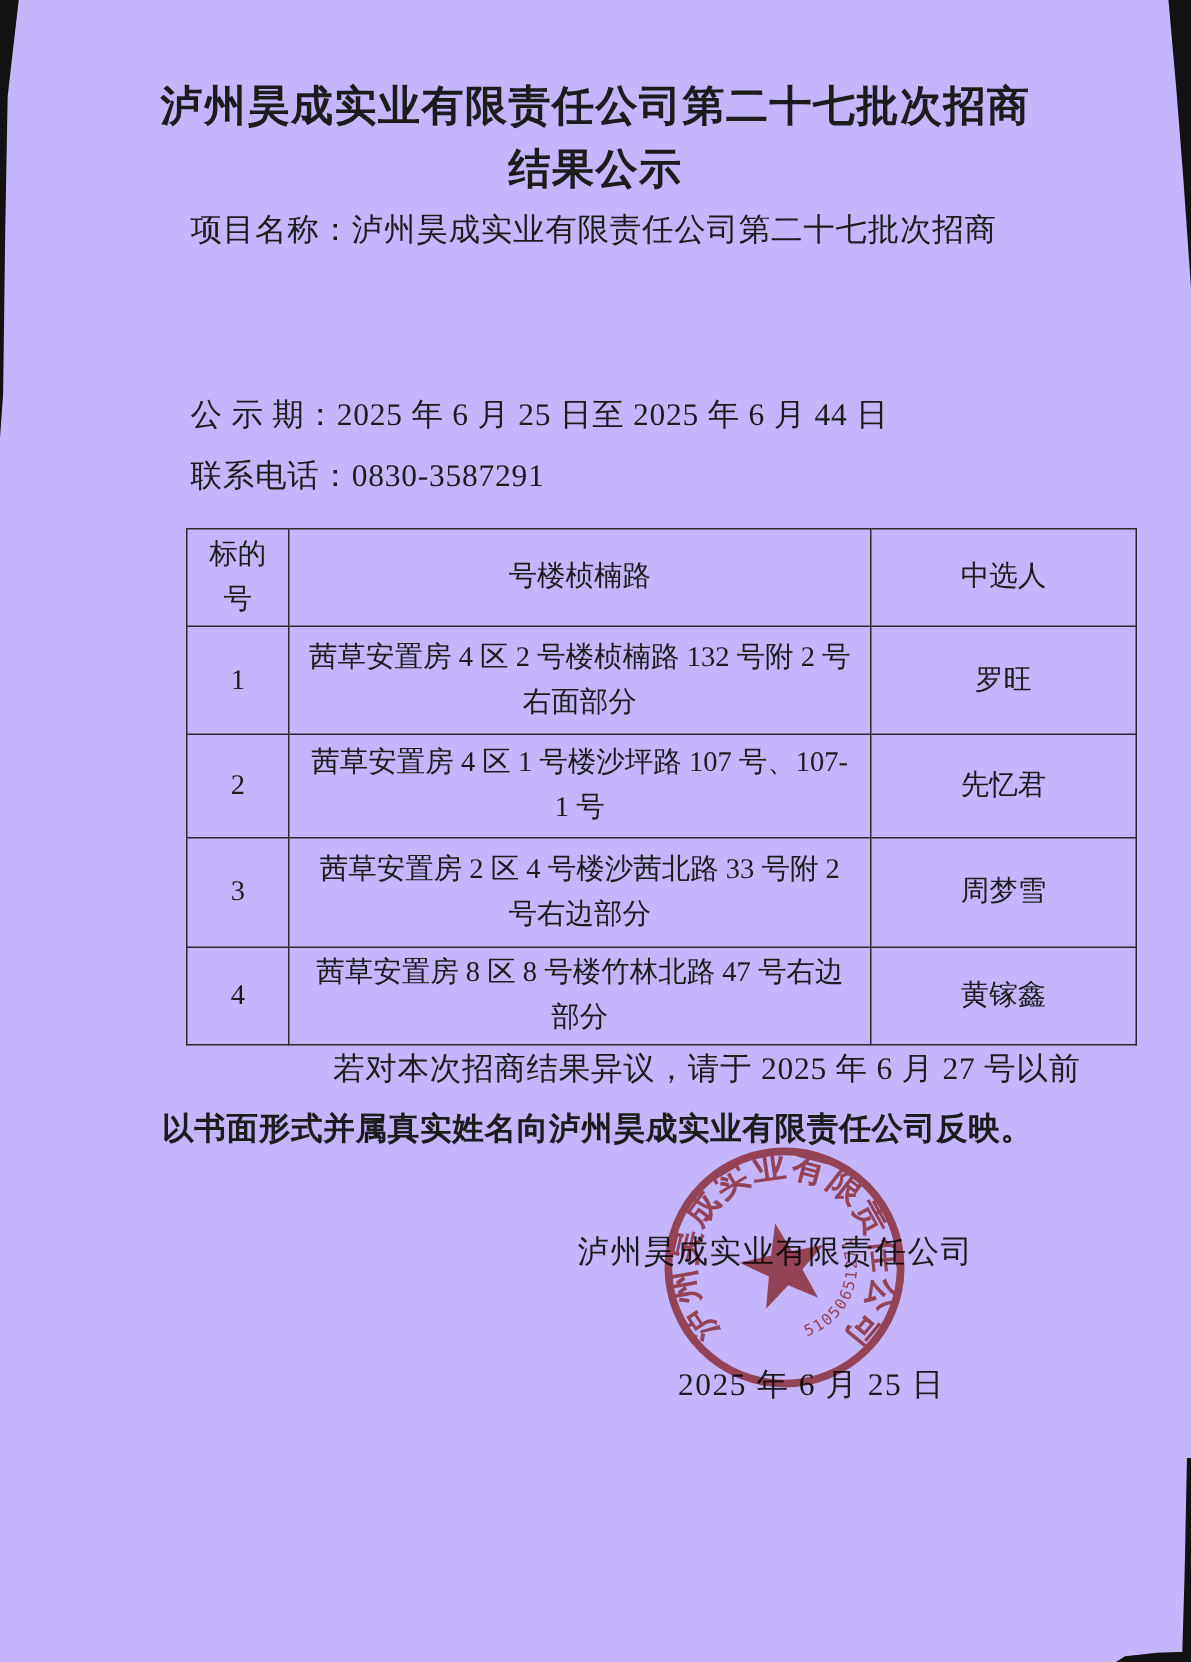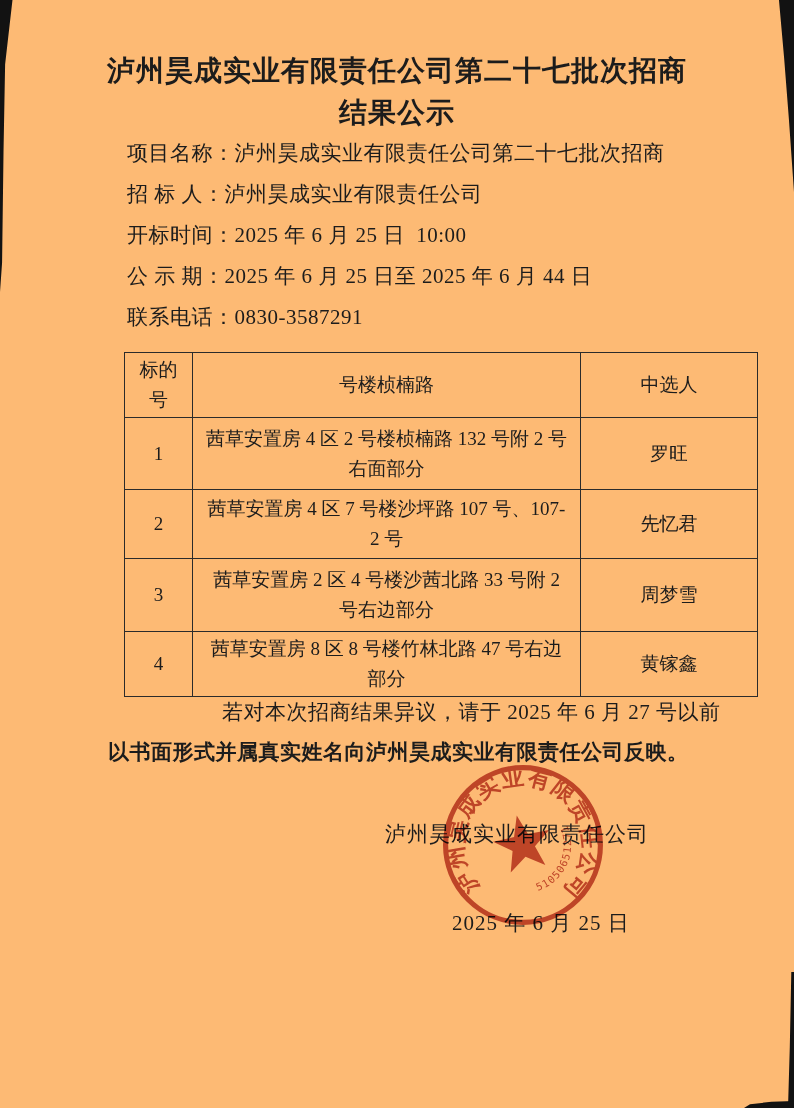--- a/index.html
+++ b/index.html
@@ -1,18 +1,18 @@
 <!DOCTYPE html>
 <html><head>
 <meta charset="utf-8">
 <style>
   html,body { margin:0; padding:0; background:#e8e8e8; }
   .page {
     position:relative; width:794px; height:1108px; margin:0 auto;
-    background:#fdba74; overflow:hidden; color:#1c1c1c;
+    background:#c4b5fd; overflow:hidden; color:#1c1c1c;
     font-family:"Liberation Serif","DejaVu Serif",serif;
   }
   
   .artifact { position:absolute; background:#121212; }
   .artifact-tl { left:0; top:0; width:16px; height:292px;
     clip-path:polygon(0 0, 78% 0, 32% 22%, 22% 52%, 13% 90%, 0 100%); }
   .artifact-tr { right:0; top:0; width:16px; height:192px;
     clip-path:polygon(6% 0, 100% 0, 100% 100%, 68% 62%, 38% 30%); }
   .artifact-br-v { right:0; top:972px; width:6px; height:136px;
     clip-path:polygon(55% 0, 100% 0, 100% 100%, 0 100%, 30% 55%); }
@@ -55,22 +55,20 @@
 
   <div class="artifact artifact-tl"></div>
   <div class="artifact artifact-tr"></div>
   <div class="artifact artifact-br-v"></div>
   <div class="artifact artifact-br-h"></div>
 
   <h1 class="title" style="top:52px;">泸州昊成实业有限责任公司第二十七批次招商</h1>
   <h1 class="title" style="top:94px;">结果公示</h1>
 
   <div class="info-line" style="top:139px;"><span>项目名称：</span><span>泸州昊成实业有限责任公司第二十七批次招商</span></div>
-  <div class="info-line" style="top:180px;"><span>招 标 人：</span><span>泸州昊成实业有限责任公司</span></div>
-  <div class="info-line" style="top:221px;"><span>开标时间：</span><span>2025 年 6 月 25 日  10:00</span></div>
   <div class="info-line" style="top:262px;"><span>公 示 期：</span><span>2025 年 6 月 25 日至 2025 年 6 月 44 日</span></div>
   <div class="info-line" style="top:303px;"><span>联系电话：</span><span>0830-3587291</span></div>
 
   <table class="result-table">
     <colgroup>
       <col style="width:68px">
         <col style="width:388px">
         <col style="width:177px">
     </colgroup>
     <thead>
@@ -81,21 +79,21 @@
       </tr>
     </thead>
     <tbody>
       <tr style="height:72px;">
         <td>1</td>
         <td>茜草安置房 4 区 2 号楼桢楠路 132 号附 2 号右面部分</td>
         <td>罗旺</td>
       </tr>
       <tr style="height:69px;">
         <td>2</td>
-        <td>茜草安置房 4 区 7 号楼沙坪路 107 号、107-2 号</td>
+        <td>茜草安置房 4 区 1 号楼沙坪路 107 号、107-1 号</td>
         <td>先忆君</td>
       </tr>
       <tr style="height:73px;">
         <td>3</td>
         <td>茜草安置房 2 区 4 号楼沙茜北路 33 号附 2 号右边部分</td>
         <td>周梦雪</td>
       </tr>
       <tr style="height:64px;">
         <td>4</td>
         <td>茜草安置房 8 区 8 号楼竹林北路 47 号右边部分</td>

